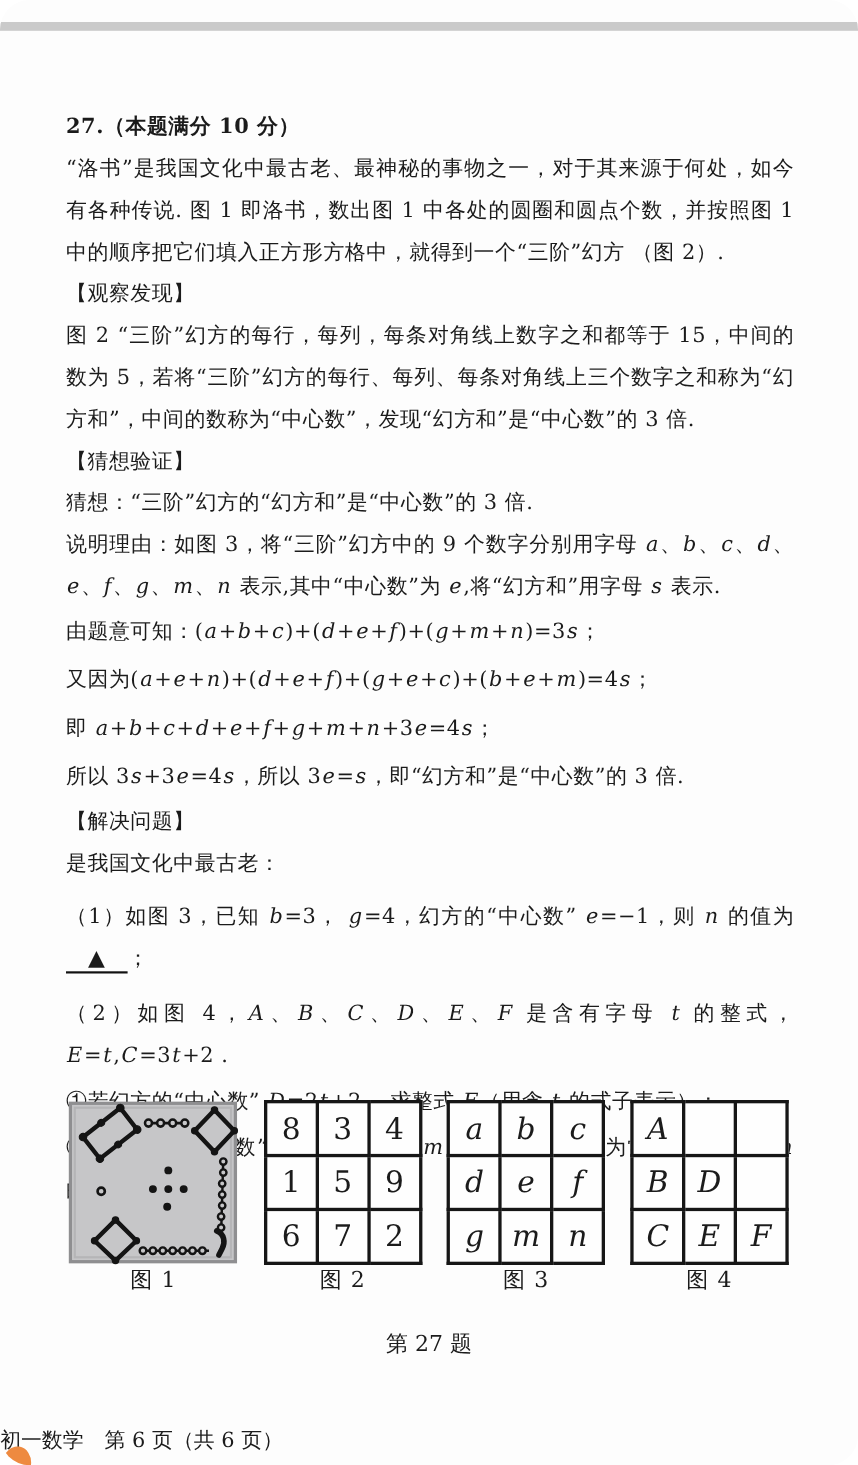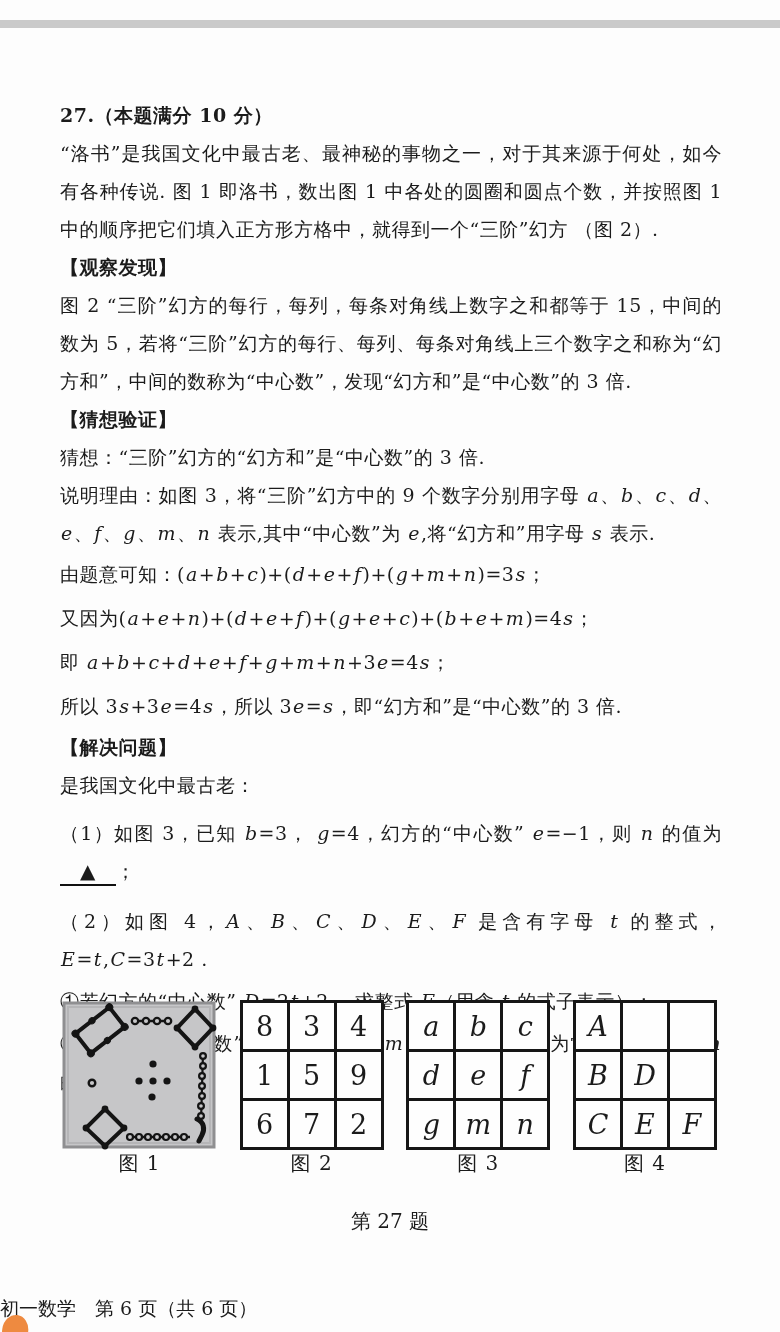--- a/index.html
+++ b/index.html
@@ -1,29 +1,29 @@
 <!DOCTYPE html>
 <html lang="zh"><head>
 <meta charset="utf-8">
 <style>
   html,body{margin:0;padding:0;}
   body{
     width:780px;height:1332px;background:#ffffff;
     font-family:"DejaVu Serif","Liberation Serif",serif;
     color:#1b1b1b;
   }
-  .page{position:relative;width:780px;height:1332px;overflow:hidden;background:#fdfdfd;}
+  .page{position:relative;width:780px;height:1332px;overflow:hidden;background:#fdfdfd;border-radius:27px;}
   .top-divider{position:absolute;top:20px;left:0;width:780px;height:8px;background:#cacaca;}
   .content{
     position:absolute;top:96px;left:60px;width:662px;
     font-size:19px;line-height:38px;letter-spacing:0.5px;
   }
   .content p{margin:0;text-align:justify;}
   .qnum{margin-left:-34px;font-weight:600;}
-  .heading{font-weight:700;}
+  .heading{font-weight:400;}
   .eq{line-height:44px;}
   .q1{margin-top:10px !important;}
   .q2{margin-top:12px !important;}
   .sub{margin-top:4px !important;}
   i{font-style:italic;padding:0 1px;}
   .blank{
     display:inline-block;min-width:56px;text-align:center;
     border-bottom:2.5px solid #111;line-height:22px;height:24px;
     vertical-align:baseline;font-size:20px;
   }

